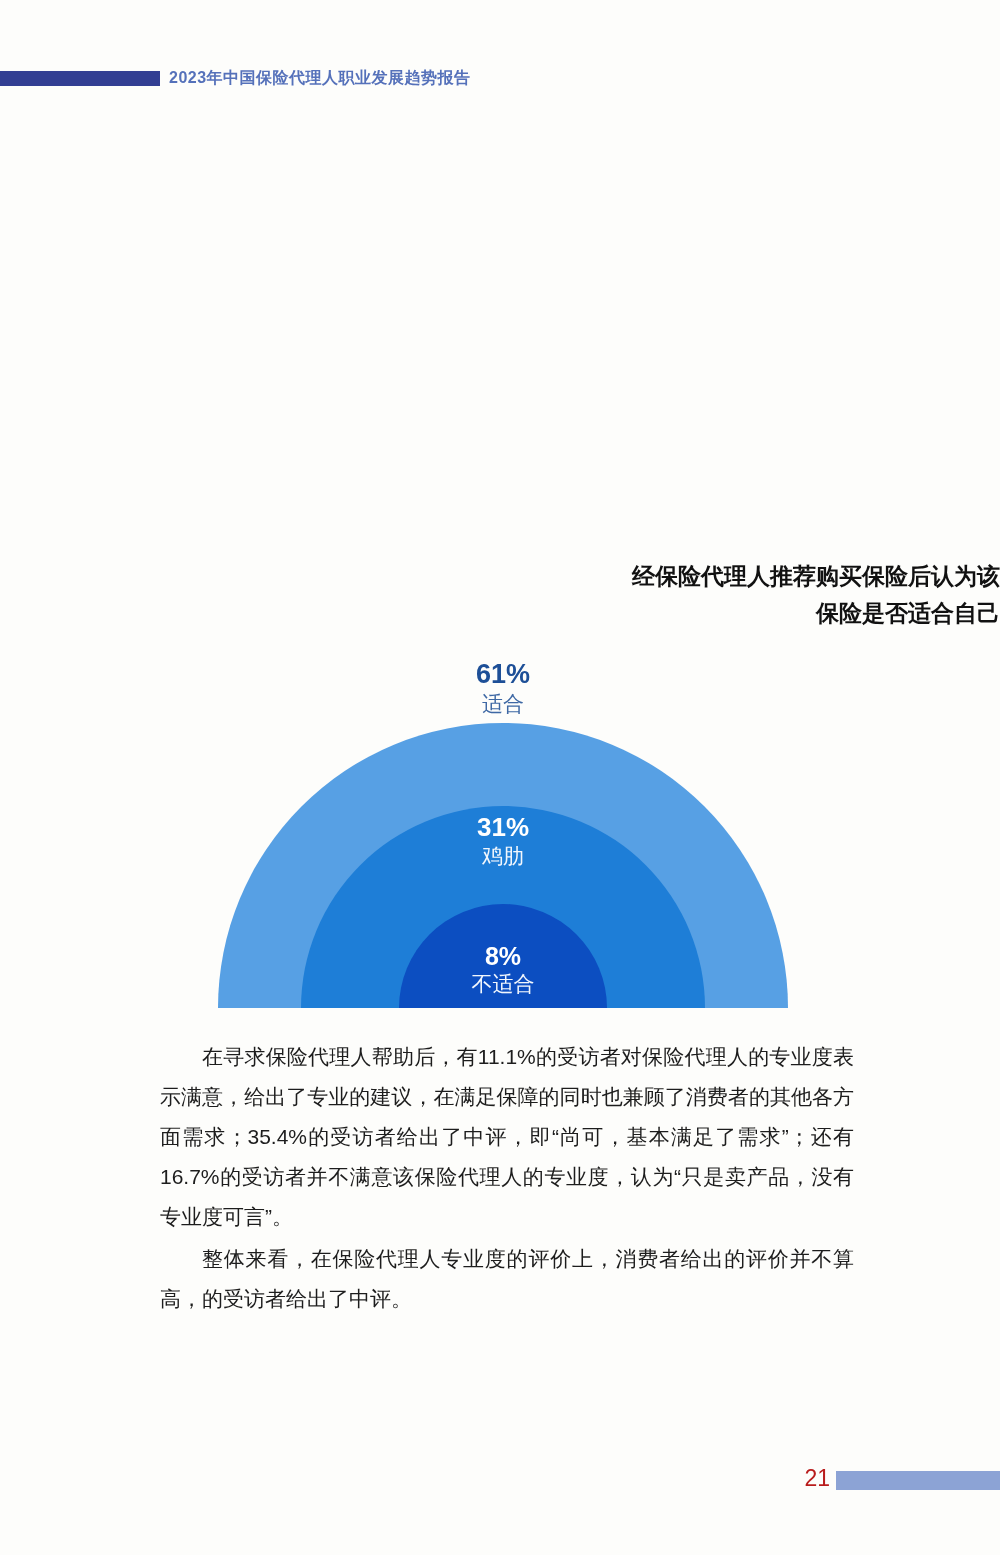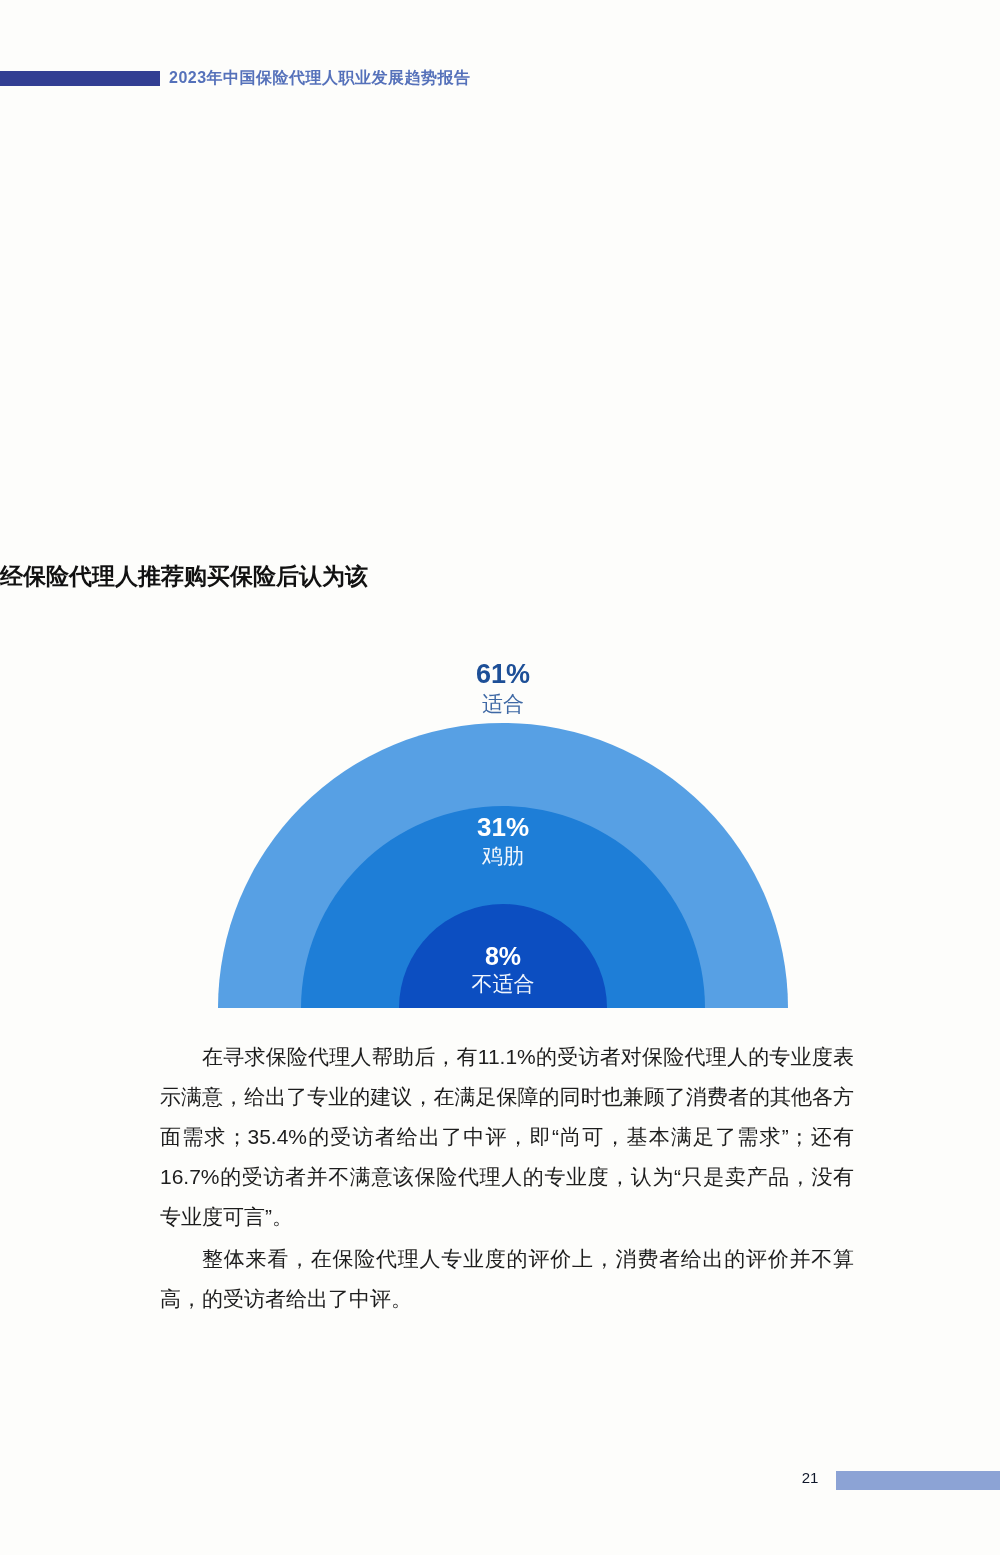--- a/index.html
+++ b/index.html
@@ -59,21 +59,21 @@
   }
   .p1 { top: 412px; line-height: 39px; }
   .p2 { top: 1029px; line-height: 40px; }
   .p3 { top: 1231px; line-height: 40px; }
 
   
   .chart-title {
     position: absolute;
     left: 0; top: 550px;
     width: 1000px;
-    text-align: left;
+    text-align: right;
     font-size: 23px;
     font-weight: bold;
     color: #111;
     line-height: 37px;
   }
   .semi {
     position: absolute;
     border-radius: 50% 50% 0 0 / 100% 100% 0 0;
   }
   .semi-outer  { left: 218px; top: 715px; width: 570px; height: 285px; background: #57A0E4; }
@@ -99,23 +99,23 @@
 
   .label-unsuitable { top: 934px; }
   .label-unsuitable .pct  { font-size: 25px; line-height: 28px; color: #FFFFFF; }
   .label-unsuitable .name { font-size: 21px; line-height: 27px; color: #F2F7FD; }
 
   
   .page-number {
     position: absolute;
     left: 790px; top: 1457px;
     width: 40px;
-    text-align: center;
-    font-size: 15px;
-    color: #0f172a;
+    text-align: right;
+    font-size: 23px;
+    color: #b91c1c;
     line-height: 26px;
   }
   .footer-accent-bar {
     position: absolute;
     left: 836px; top: 1463px;
     width: 164px; height: 19px;
     background: #8CA3D5;
   }
 </style>
 </head>
@@ -124,20 +124,21 @@
 <div class="page">
 
   <div class="header-accent-bar" style="background-color: rgb(51, 63, 147);"></div>
   <div class="report-title">2023年中国保险代理人职业发展趋势报告</div>
 
 
 
   <div>
     <div class="chart-title">
       <div>经保险代理人推荐购买保险后认为该</div>
+      <div>保险是否适合自己</div>
     </div>
 
     <div class="semi semi-outer" style="background-color: rgb(87, 160, 228);"></div>
     <div class="semi semi-middle" style="background-color: rgb(30, 126, 215);"></div>
     <div class="semi semi-inner" style="background-color: rgb(12, 78, 193);"></div>
 
     <div class="slice-label label-suitable">
       <span class="pct">61%</span>
       <span class="name">适合</span>
     </div>

